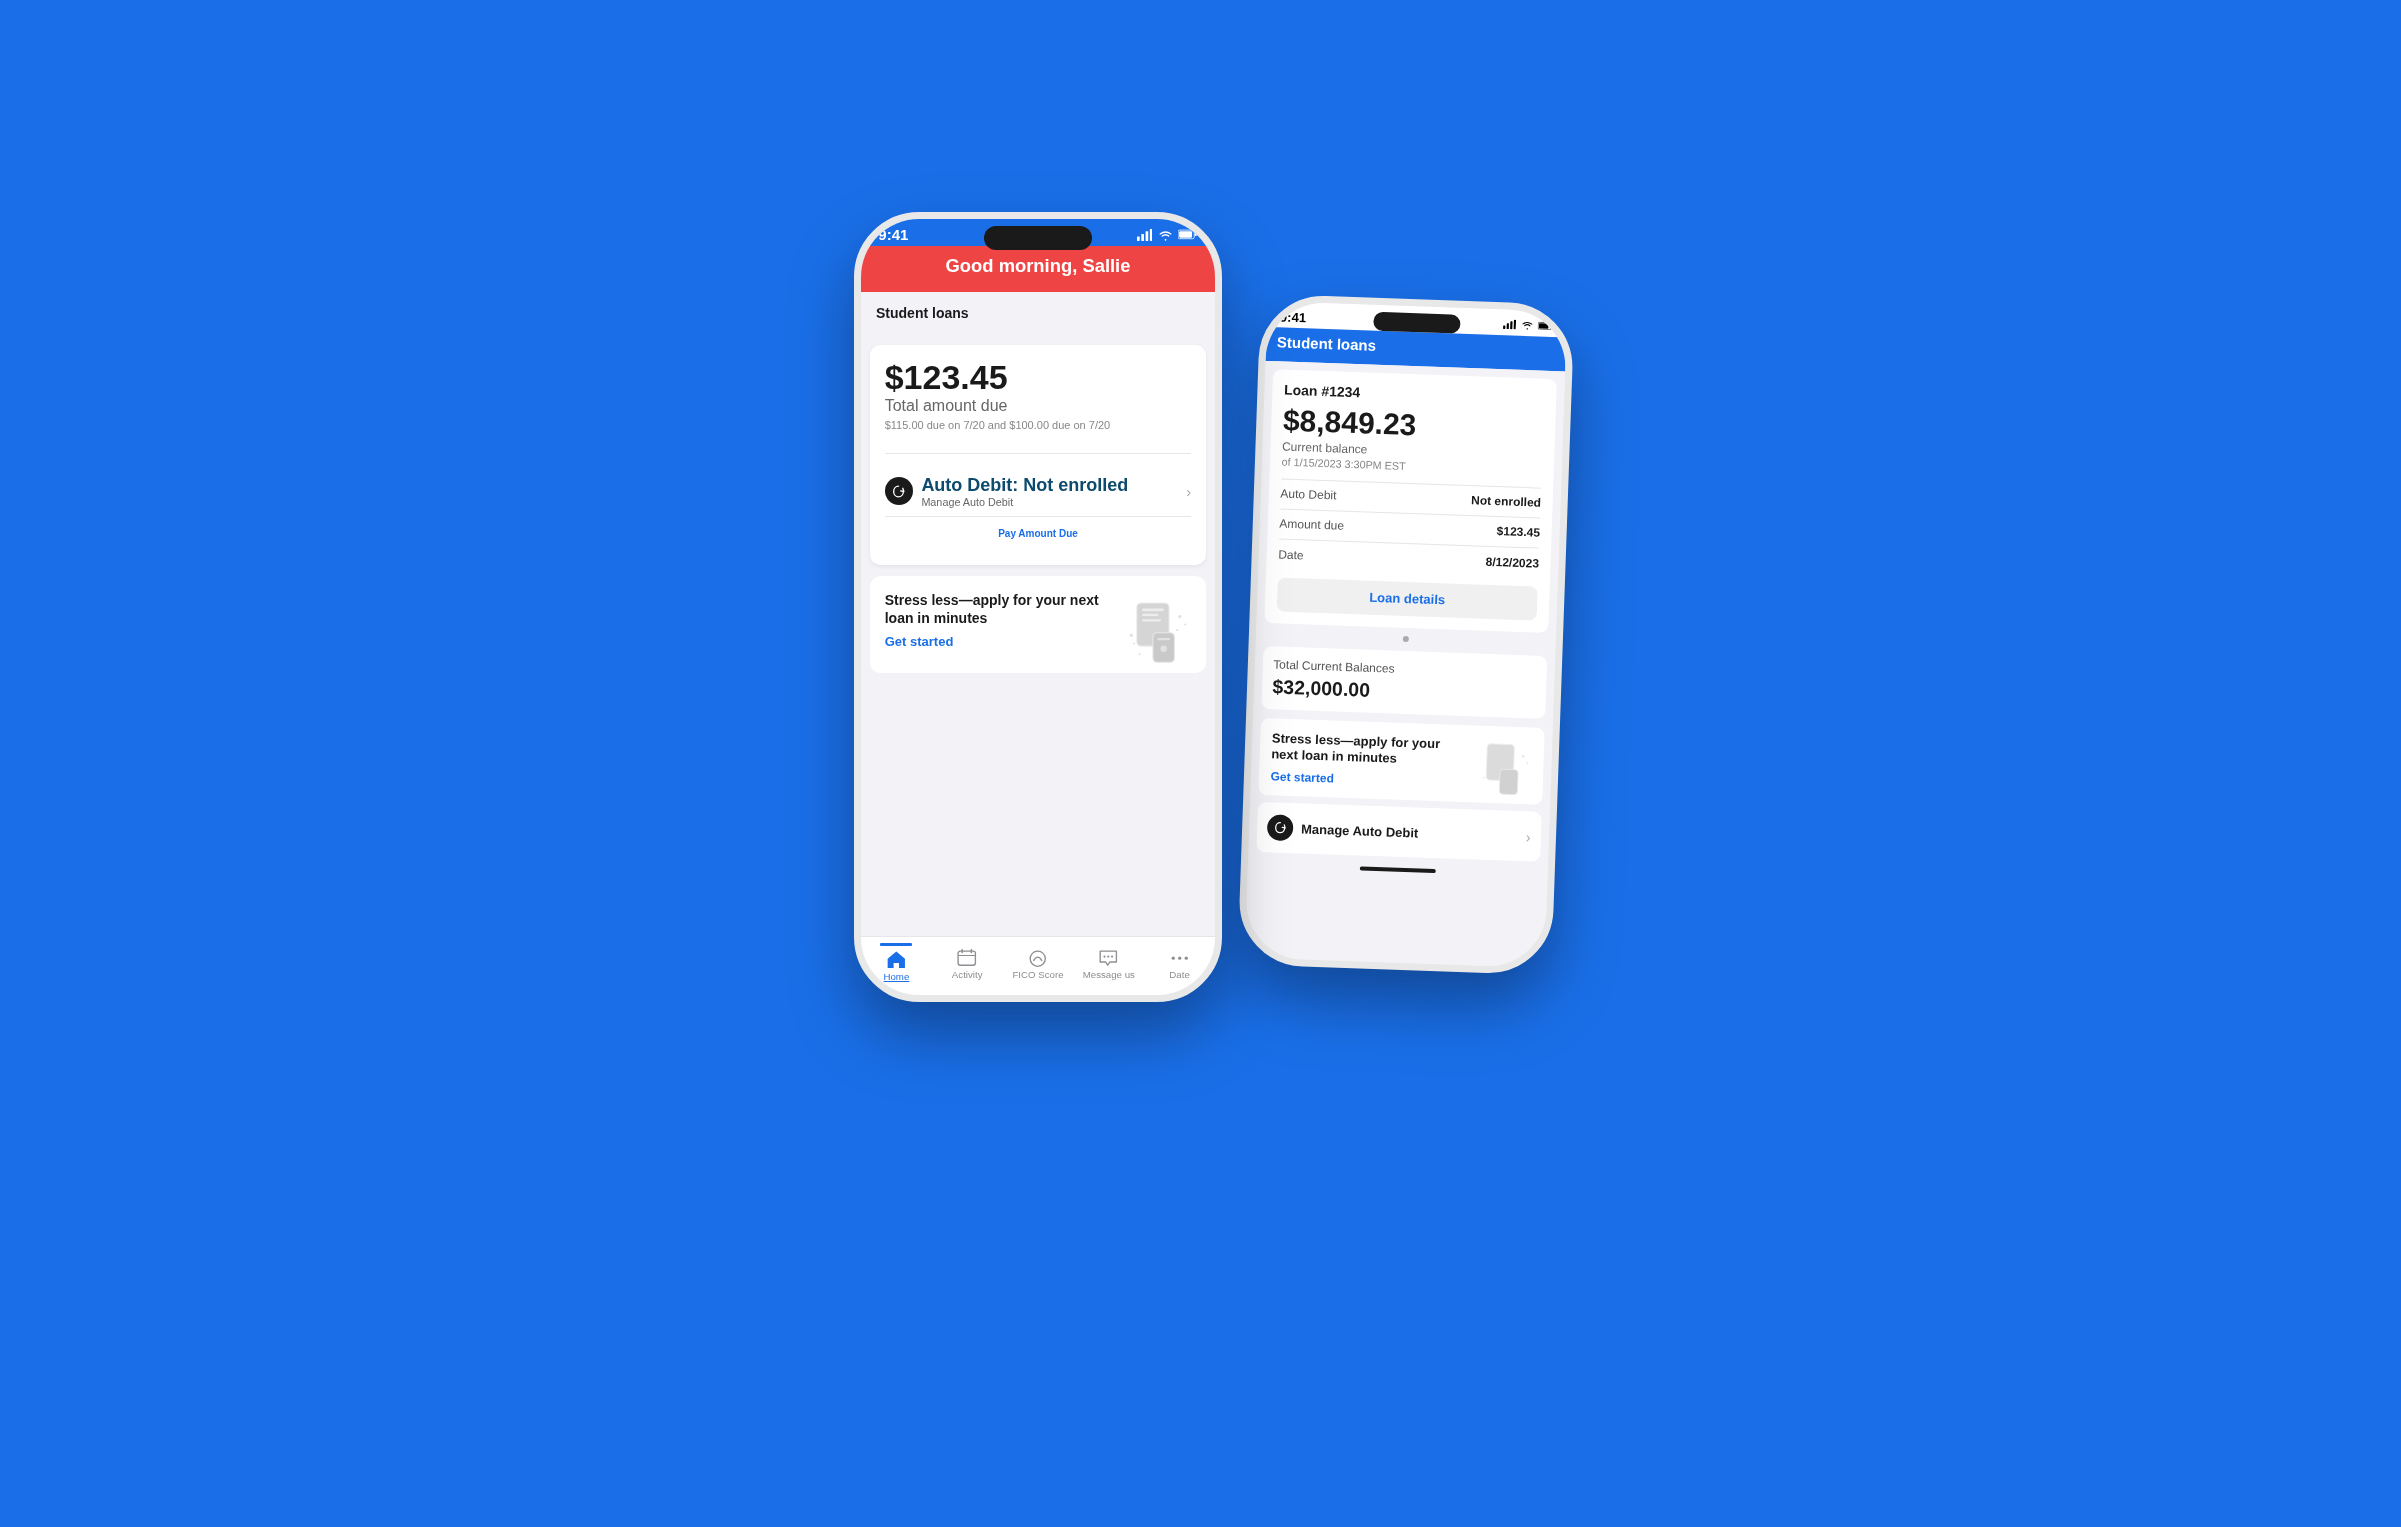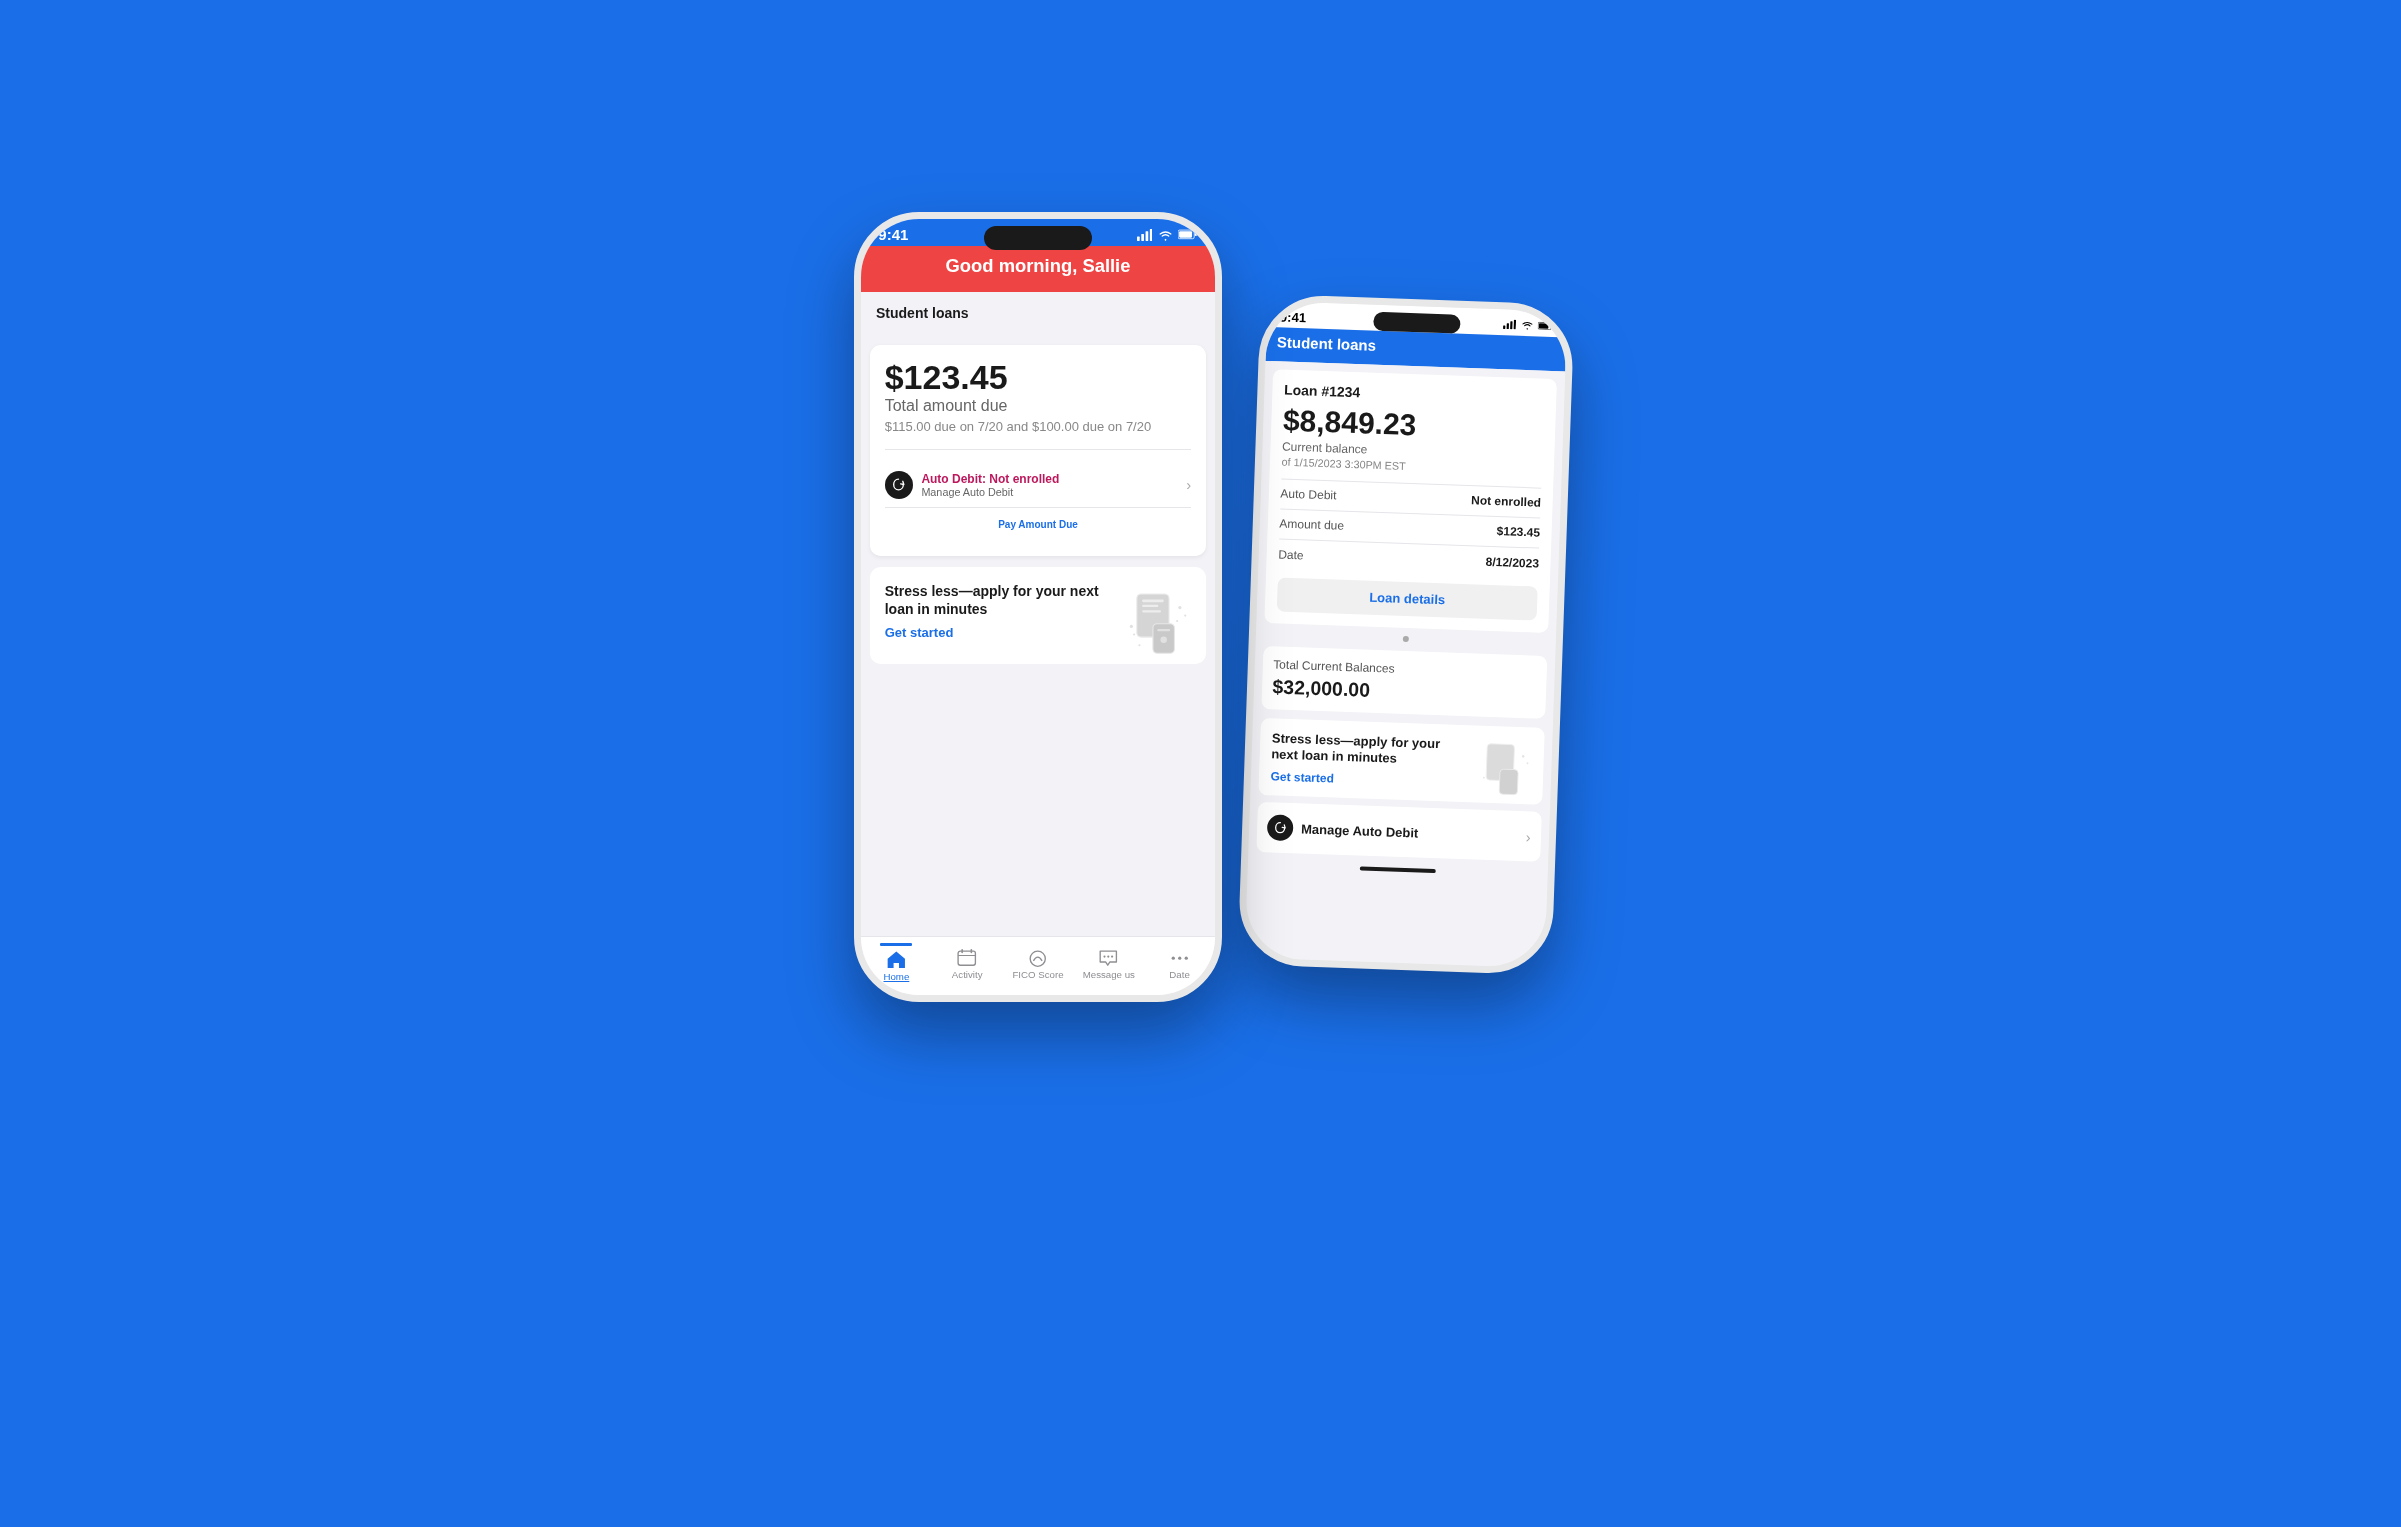--- a/index.html
+++ b/index.html
@@ -131,24 +131,24 @@
     }
 
     .amount-label {
       font-size: 16px;
       color: #666;
       margin-top: 3.2px;
       margin-bottom: 4.3px;
     }
 
     .sub-text {
-      font-size: 13px;
+      font-size: 11px;
       color: #888;
       margin-bottom: 10.8px;
-      padding-bottom: 15px;
+      padding-bottom: 22px;
       border-bottom: 0.5px solid #e5e5ea;
     }
 
     .auto-debit-row {
       display: flex;
       align-items: center;
       justify-content: space-between;
       padding: 9.7px 0 0;
     }
 
@@ -164,23 +164,23 @@
       border-radius: 50%;
       background: #1a1a1a;
       display: flex;
       align-items: center;
       justify-content: center;
       color: white;
       font-size: 13px;
     }
 
     .auto-debit-text-main {
-      font-size: 12px;
-      font-weight: 600;
-      color: #be185d;
+      font-size: 18px;
+      font-weight: 600;
+      color: #0c4a6e;
     }
 
     .auto-debit-text-sub {
       font-size: 10.8px;
       color: #666;
     }
 
     .chevron {
       color: #aaa;
       font-size: 15px;

